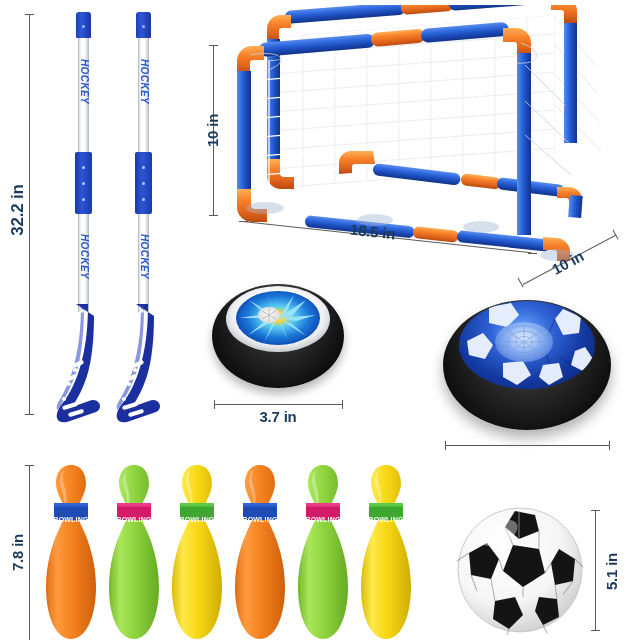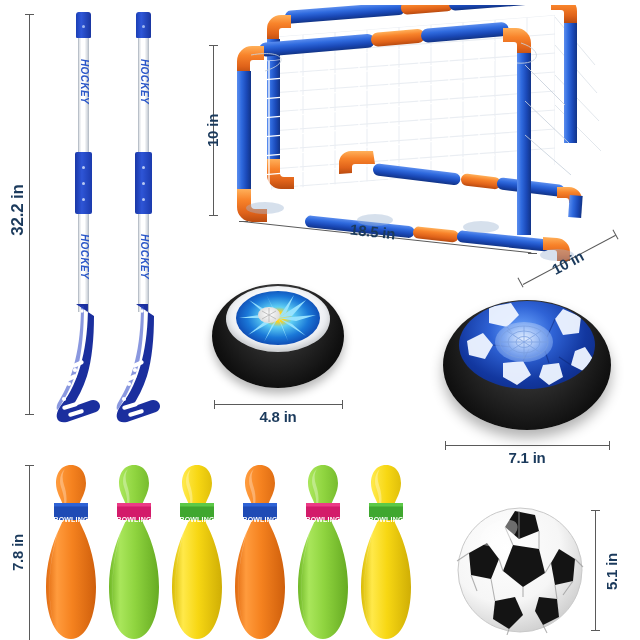--- a/index.html
+++ b/index.html
@@ -355,21 +355,21 @@
       <svg width="22" height="16" viewBox="0 0 22 16" style="position:absolute;left:0;top:0;">
         <g stroke="#b4b4b4" stroke-width="0.8" fill="none">
           <path d="M11 8 L11 1 M11 8 L18 4 M11 8 L18 12 M11 8 L11 15 M11 8 L4 12 M11 8 L4 4"></path>
         </g>
       </svg>
     </div>
 
     <div class="dimline hline" style="left:2px;top:120px;width:128px;"></div>
     <div class="tick-h" style="left:2px;top:116px;"></div>
     <div class="tick-h" style="left:130px;top:116px;"></div>
-    <div class="dimlabel" style="left:0;top:124px;width:132px;text-align:center;font-size:15px;">4.8 in</div>
+    <div class="dimlabel" style="left:0;top:124px;width:132px;text-align:center;font-size:15px;">3.7 in</div>
   </div>
 
   <div class="hball" style="left:443px;top:300px;width:168px;height:130px;">
     <div class="hball-body"></div>
     <div class="hball-top">
       <svg width="136" height="88" viewBox="0 0 136 88" style="position:absolute;left:0;top:0;">
         <g fill="#eef4ff" opacity="0.96">
           <polygon points="30,6 52,2 60,14 48,26 30,22"></polygon>
           <polygon points="104,8 122,16 120,32 104,34 96,18"></polygon>
           <polygon points="8,40 24,32 34,44 26,58 10,54"></polygon>
@@ -389,21 +389,20 @@
           <ellipse cx="29" cy="20" rx="16" ry="11"></ellipse>
           <ellipse cx="29" cy="20" rx="24" ry="16"></ellipse>
           <path d="M29 4 L29 36 M5 20 L53 20 M12 9 L46 31 M46 9 L12 31"></path>
         </g>
       </svg>
     </div>
 
     <div class="dimline hline" style="left:2px;top:145px;width:164px;"></div>
     <div class="tick-h" style="left:2px;top:141px;"></div>
     <div class="tick-h" style="left:166px;top:141px;"></div>
-    <div class="dimlabel" style="left:0;top:149px;width:168px;text-align:center;font-size:15px;">7.1 in</div>
   </div>
 
   <div class="abs" style="left:0;top:455px;width:420px;height:185px;">
 
     <div class="dimline vline" style="left:29px;top:10px;height:176px;"></div>
     <div class="tick-v" style="left:25px;top:10px;"></div>
 
     <div class="dimlabel" style="left:-11px;top:89px;font-size:15px;transform:rotate(-90deg);transform-origin:center center;width:56px;text-align:center;">7.8 in</div>
 
     <div class="pin" style="left:38px;top:8px;">

